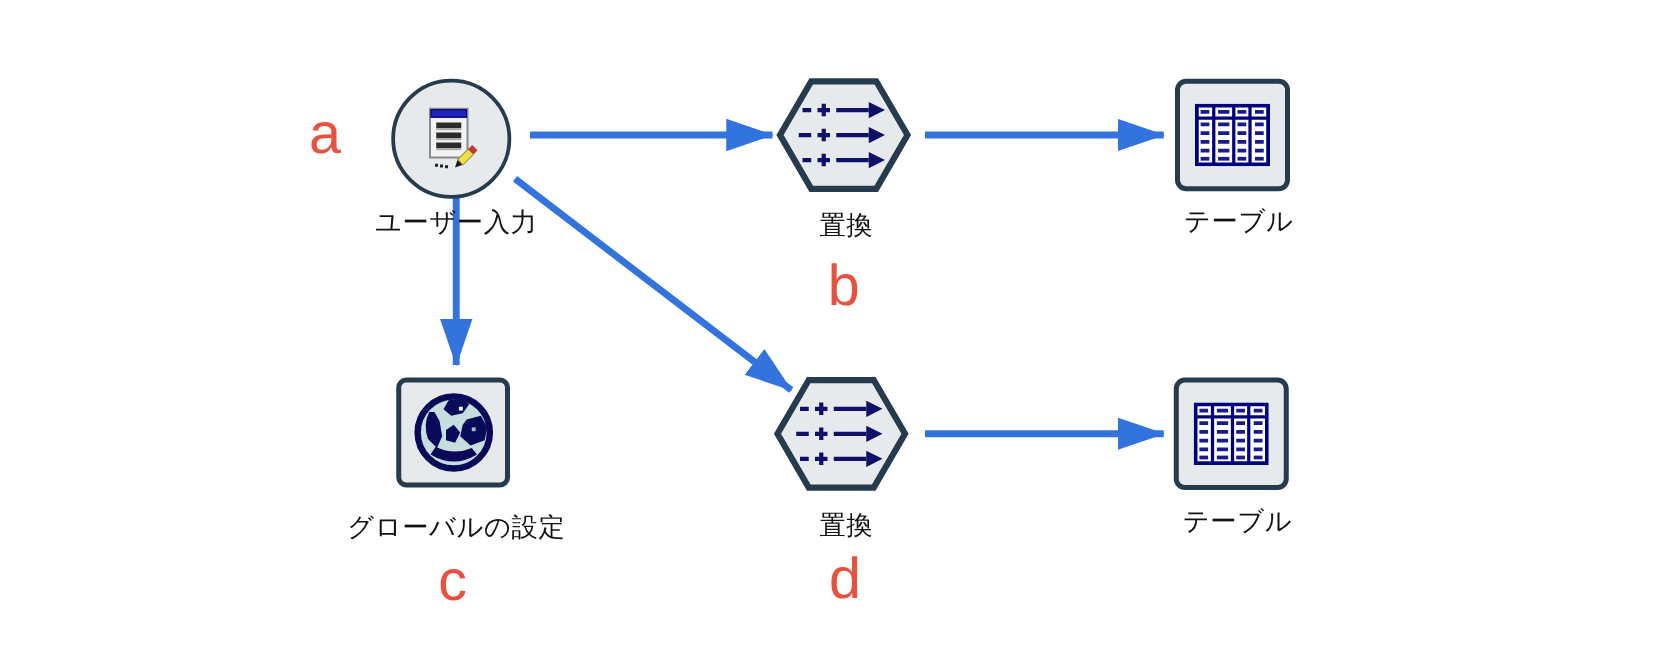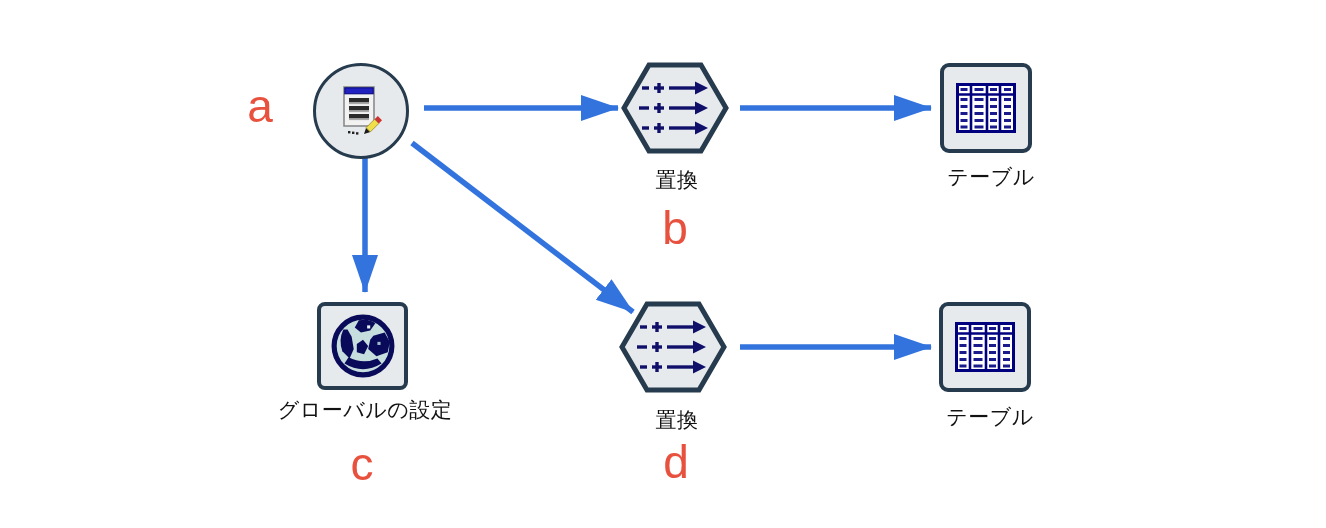--- a/index.html
+++ b/index.html
@@ -74,20 +74,21 @@
       <g transform="translate(26,50) rotate(-45)">
         <polygon points="0,0 6,-3 6,3" fill="#1A1A1A"></polygon>
         <rect x="6" y="-3" width="12" height="6" fill="#F0DF4B" stroke="#9B8F2F" stroke-width="0.8"></rect>
         <rect x="18" y="-3" width="4.5" height="6" fill="#CC3333"></rect>
       </g>
       <rect x="10" y="47" width="2.4" height="2.4" fill="#222"></rect>
       <rect x="14" y="47.6" width="2.4" height="2.4" fill="#222"></rect>
       <rect x="18" y="48.2" width="2.4" height="2.4" fill="#222"></rect>
     </svg>
   </div>
+  <div class="node-label" style="left:365px;top:178px;">ユーザー入力</div>
   <div class="annot" style="left:260px;top:106px;">a</div>
 
   <div class="node" style="left:620px;top:60px;width:110px;height:96px;">
     <svg width="110" height="96" viewBox="0 0 110 96">
       <polygon points="4,48 29,5 81,5 106,48 81,91 29,91" fill="#E7EAED" stroke="#263B4D" stroke-width="5"></polygon>
       <g stroke="#10106B" stroke-width="3.4" fill="#10106B">
         <g>
           <line x1="22" y1="28" x2="29" y2="28"></line>
           <line x1="34" y1="28" x2="44" y2="28"></line>
             <line x1="39" y1="23" x2="39" y2="33"></line>
@@ -158,21 +159,21 @@
         <path d="M28,7 q10,-2 16,3 l-5,7 -9,2 -6,-5 z"></path>
         <path d="M42,22 l11,-3 5,9 -2,10 -11,4 -8,-7 2,-9 z"></path>
         <path d="M13,16 q-5,10 -1,21 l7,7 4,-9 -2,-12 -4,-7 z"></path>
         <path d="M14,49 q18,11 36,0 l-4,-5 q-14,6 -28,-1 z"></path>
         <path d="M26,30 l6,-4 5,6 -4,8 -7,-2 z"></path>
       </g>
       <rect x="36" y="12" width="3" height="3" fill="#E8F4F4"></rect>
       <rect x="46" y="28" width="3" height="3" fill="#9FBFC8"></rect>
     </svg>
   </div>
-  <div class="node-label" style="left:365px;top:410px;">グローバルの設定</div>
+  <div class="node-label" style="left:365px;top:422px;">グローバルの設定</div>
   <div class="annot" style="left:362px;top:464px;">c</div>
 
   <div class="node" style="left:618px;top:299px;width:110px;height:96px;">
     <svg width="110" height="96" viewBox="0 0 110 96">
       <polygon points="4,48 29,5 81,5 106,48 81,91 29,91" fill="#E7EAED" stroke="#263B4D" stroke-width="5"></polygon>
       <g stroke="#10106B" stroke-width="3.4" fill="#10106B">
         <g>
           <line x1="22" y1="28" x2="29" y2="28"></line>
           <line x1="34" y1="28" x2="44" y2="28"></line>
             <line x1="39" y1="23" x2="39" y2="33"></line>

